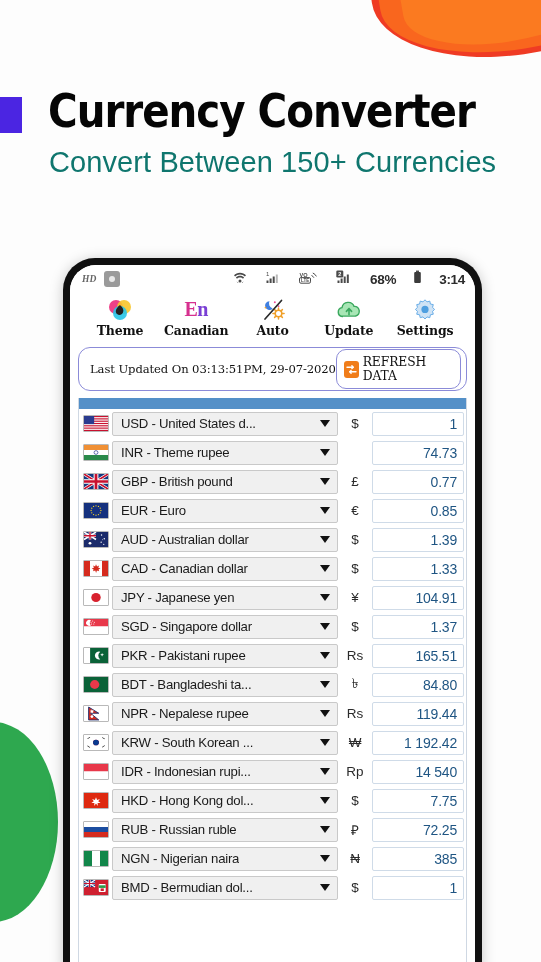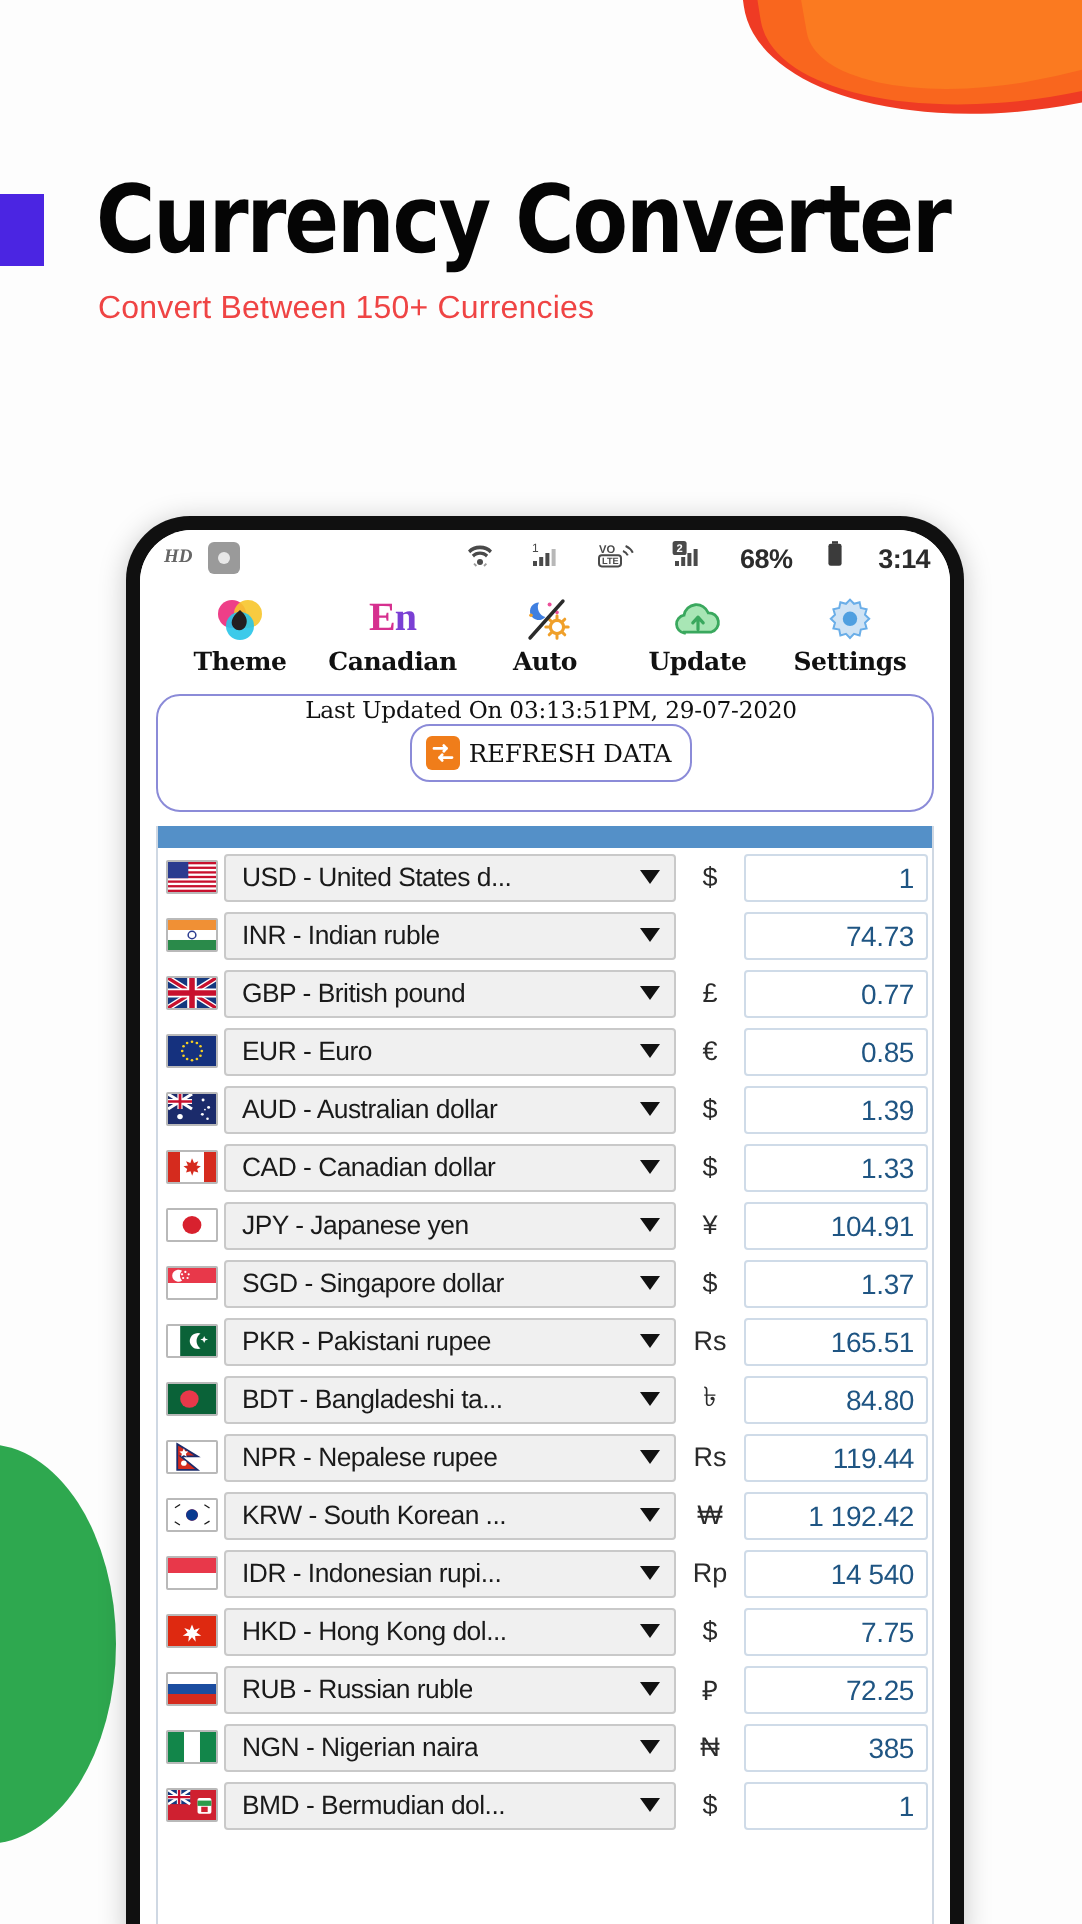--- a/index.html
+++ b/index.html
@@ -42,21 +42,21 @@
   #page-header { position:absolute; left:0; top:0; width:541px; z-index:3; }
   #main-title {
     position:absolute; left:48px; top:83px;
     font-family:"DejaVu Sans", sans-serif;
     font-weight:bold; font-size:47px; letter-spacing:-1.2px;
     color:#050505; white-space:nowrap;
     transform:scaleX(0.86); transform-origin:left center;
   }
   #subtitle {
     position:absolute; left:49px; top:146px;
-    font-size:16px; color:#ef4444; letter-spacing:0.1px;
+    font-size:29px; color:#0f766e; letter-spacing:0.1px;
     white-space:nowrap;
   }
 
   
   #phone {
     position:absolute; left:63px; top:258px;
     width:419px; height:712px; z-index:4;
     background:#101010;
     border-radius:32px 32px 0 0;
     padding:7px 7px 0 7px;
@@ -112,24 +112,24 @@
   }
   .lang-en {
     font-size:20px; font-weight:600; letter-spacing:-0.5px;
     font-family:"Liberation Serif", serif;
   }
   .lang-e { color:#d6308f; }
   .lang-n { color:#7a3fd4; }
 
   
   #update-bar {
-    margin:4px 8px 0 8px; height:59px;
+    margin:4px 8px 0 8px; height:44px;
     border:1.4px solid #8b8bd8; border-radius:12px;
-    display:flex; align-items:center; justify-content:flex-start;
-    padding:0 5px 0 11px; background:#fff;flex-direction:column;
+    display:flex; align-items:center; justify-content:flex-end;
+    padding:0 5px 0 11px; background:#fff;
   }
   #last-updated {
     font-size:11.6px; color:#111; letter-spacing:-0.1px;
     font-family:"DejaVu Serif", serif; white-space:nowrap;
   }
   #refresh-btn {
     display:flex; align-items:center; gap:4px;
     border:1.4px solid #8b8bd8; border-radius:10px;
     padding:5px 9px 5px 7px; cursor:pointer; background:#fff;
   }
@@ -373,21 +373,21 @@
           <div class="row">
             <span class="flag">
               <svg viewBox="0 0 26 17" preserveAspectRatio="none">
                 <rect width="26" height="5.67" fill="#f09035"></rect>
                 <rect y="5.67" width="26" height="5.67" fill="#fff"></rect>
                 <rect y="11.33" width="26" height="5.67" fill="#2a8a4a"></rect>
                 <circle cx="13" cy="8.5" r="2.1" fill="none" stroke="#2a3b8f" stroke-width="0.8"></circle>
               </svg>
             </span>
             <div class="cur-select">
-              <span class="cur-name">INR - Indian ruble</span>
+              <span class="cur-name">INR - Theme rupee</span>
               <span class="caret"></span>
             </div>
             <span class="sym"></span>
             <div class="val-box">
               <span class="val">74.73</span>
             </div>
           </div>
           <div class="row">
             <span class="flag">
               <svg viewBox="0 0 26 17" preserveAspectRatio="none">

